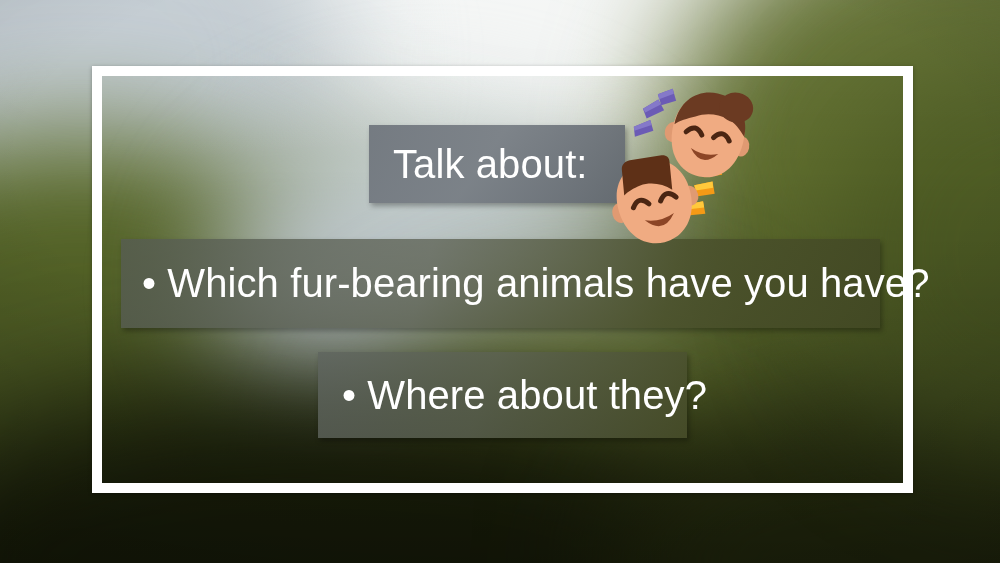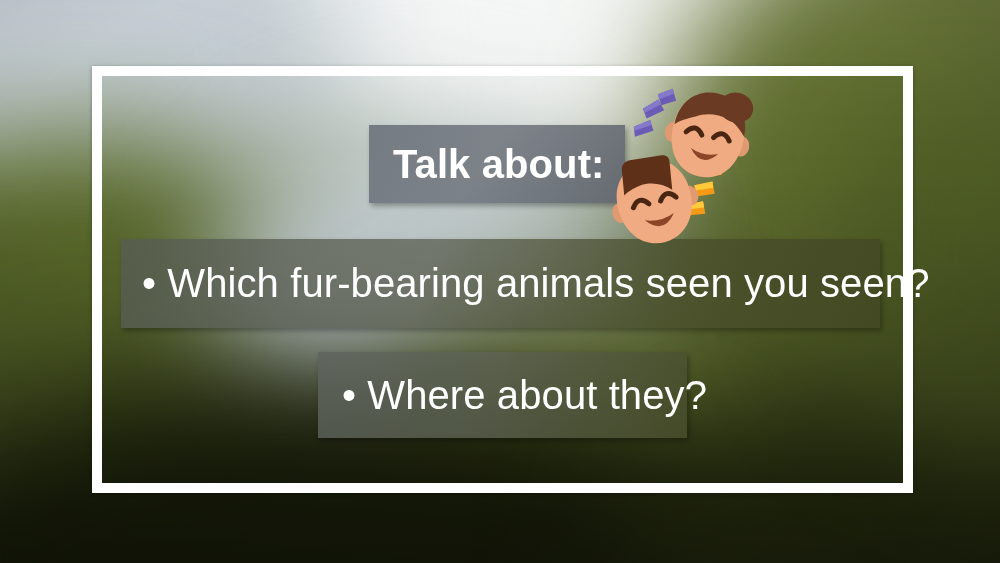--- a/index.html
+++ b/index.html
@@ -64,21 +64,21 @@
     left: 369px;
     top: 125px;
     width: 256px;
     height: 78px;
     background: linear-gradient(125deg, rgba(108,114,122,0.90) 0%, rgba(116,122,129,0.90) 45%, rgba(96,102,110,0.92) 100%);
     justify-content: flex-start;
     padding-left: 24px;
   }
   #banner-title .banner-text {
     font-size: 40px;
-    font-weight: bold;
+    font-weight: normal;
   }
 
   #banner-q1 {
     left: 121px;
     top: 239px;
     width: 759px;
     height: 89px;
     background: linear-gradient(105deg, rgba(86,92,82,0.80) 0%, rgba(96,101,88,0.80) 40%, rgba(74,80,44,0.84) 72%, rgba(66,72,36,0.86) 100%);
     justify-content: flex-start;
     padding-left: 21px;
@@ -130,21 +130,21 @@
     <div class="bg-vignette"></div>
   </div>
 
   <div class="frame"></div>
 
   <div class="banner" id="banner-title">
     <span class="banner-text">Talk about:</span>
   </div>
 
   <div class="banner" id="banner-q1">
-    <span class="banner-text">• Which fur-bearing animals seen you seen?</span>
+    <span class="banner-text">• Which fur-bearing animals have you have?</span>
   </div>
 
   <div class="banner" id="banner-q2">
     <span class="banner-text">• Where about they?</span>
   </div>
 
   <div id="emoji-art">
     <svg width="152" height="162" viewBox="0 0 152 162" xmlns="http://www.w3.org/2000/svg">
 
       <g transform="translate(18,6)">

